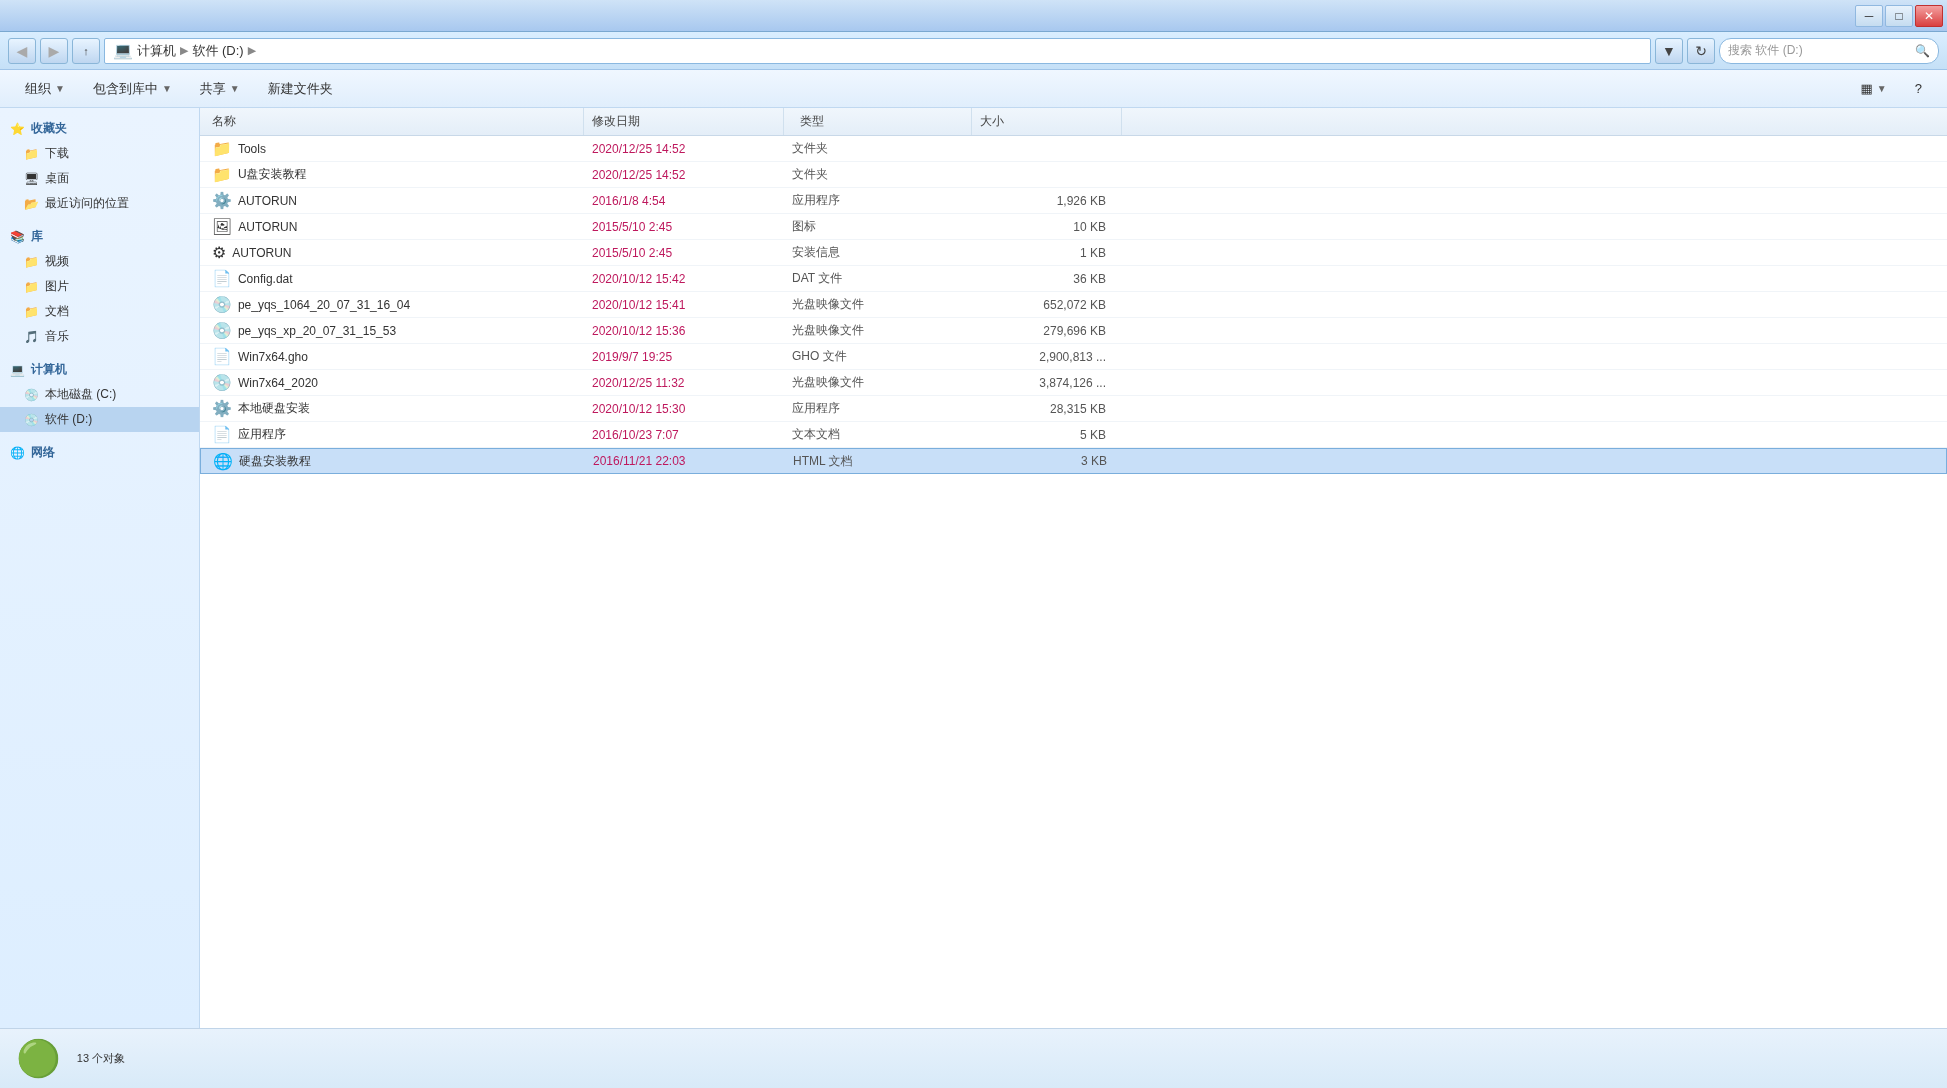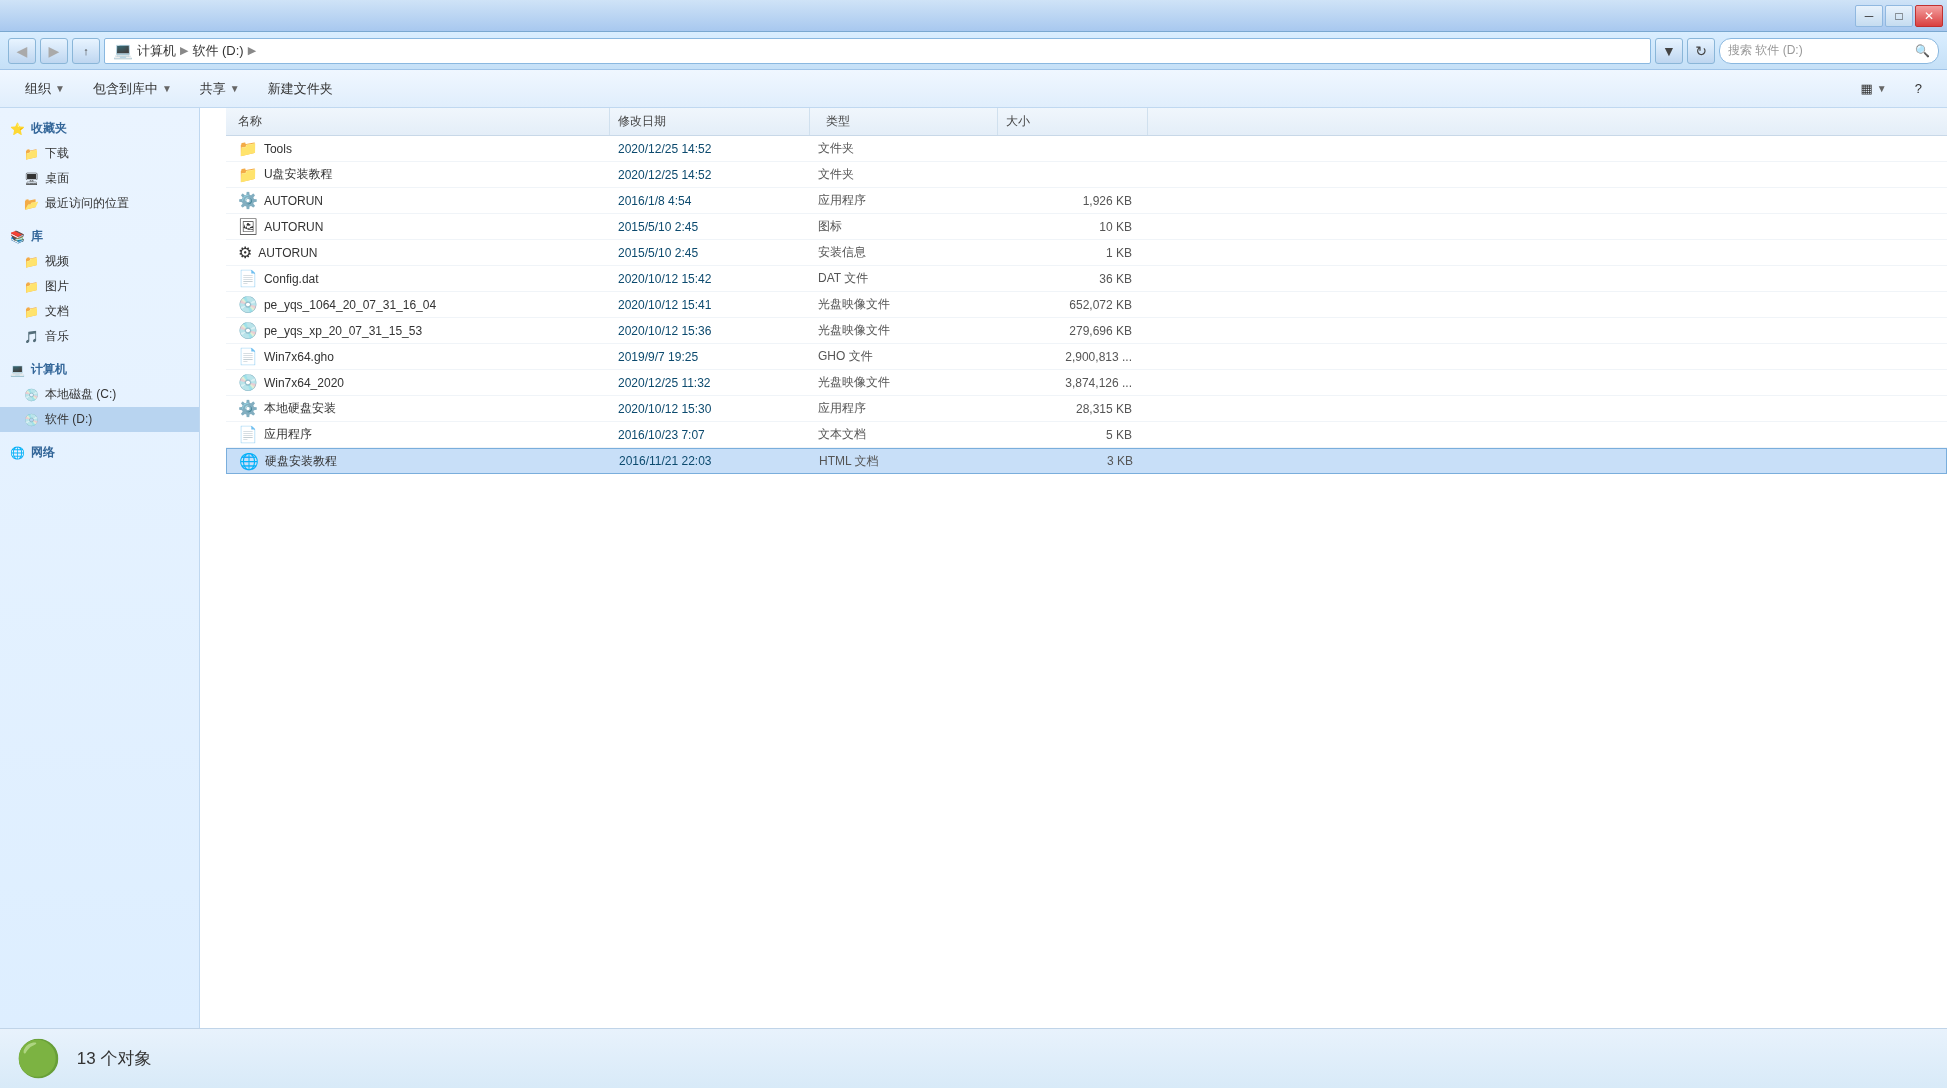--- a/index.html
+++ b/index.html
@@ -162,21 +162,20 @@
     }
     .sidebar-item.active { background: #b8d4f0; }
 
     
     .file-area {
       flex: 1;
       display: flex;
       flex-direction: column;
       overflow: hidden;
       background: #fff;
-      padding-left: 26px;
     }
     .column-headers {
       display: flex;
       align-items: center;
       border-bottom: 1px solid #c8d8e8;
       background: linear-gradient(to bottom, #f0f6fc, #e4eef8);
       height: 28px;
       padding: 0 4px;
       flex-shrink: 0;
     }
@@ -213,39 +212,39 @@
       color: #333;
       padding: 0 8px;
       white-space: nowrap;
       overflow: hidden;
       text-overflow: ellipsis;
       display: flex;
       align-items: center;
       gap: 6px;
     }
     .file-cell.name { width: 380px; }
-    .file-cell.date { width: 200px; color: #0c4a6e; }
+    .file-cell.date { width: 200px; color: #be185d; }
     .file-cell.type { width: 180px; color: #555; }
     .file-cell.size { width: 150px; color: #555; text-align: center; justify-content: flex-end; }
 
     
     .fi { font-size: 16px; flex-shrink: 0; }
 
     
     .statusbar {
       height: 60px;
       background: linear-gradient(to bottom, #e8f2fc, #d8eaf8);
       border-top: 1px solid #c0d4e8;
       display: flex;
       align-items: center;
       padding: 0 16px;
       gap: 16px;
     }
     .status-icon { font-size: 36px; }
-    .status-text { font-size: 17px; color: #333; }
+    .status-text { font-size: 11px; color: #333; }
 
     
     ::-webkit-scrollbar { width: 12px; }
     ::-webkit-scrollbar-track { background: #e8f0f8; }
     ::-webkit-scrollbar-thumb { background: #a0b8d0; border-radius: 6px; }
   </style>
 </head>
 <body>
 
 <div class="titlebar">

